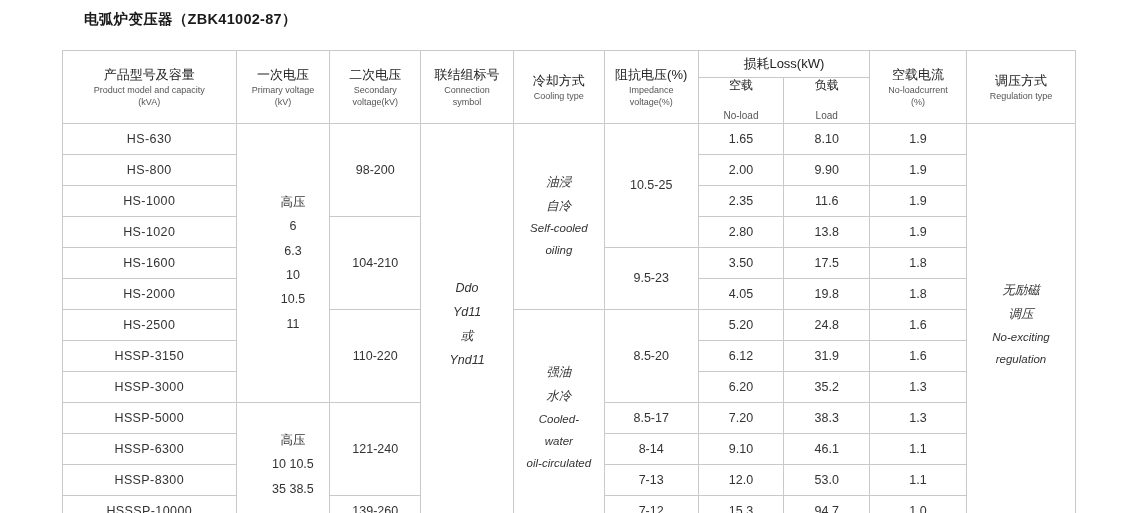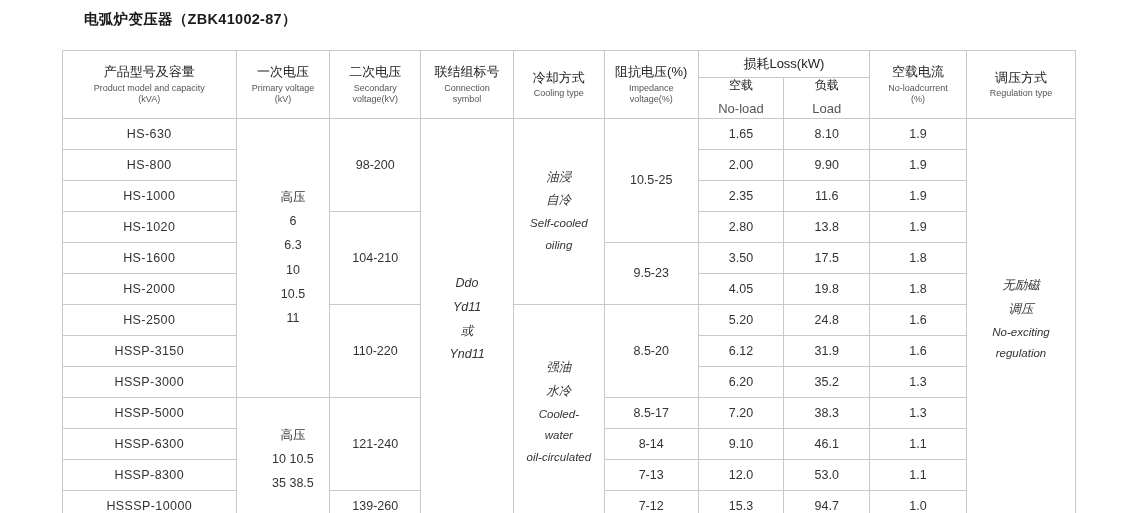--- a/index.html
+++ b/index.html
@@ -65,21 +65,21 @@
     margin-top: 2px;
   }
   .loss-group {
     height: 26px;
   }
   .loss-sub {
     height: 36px;
     line-height: 1.2;
   }
   .loss-sub .hdr-cn { font-size: 12px; font-family: Liberation Serif, serif; }
-  .loss-sub .hdr-en { font-size: 13px; margin-top: 9px; }
+  .loss-sub .hdr-en { font-size: 10px; margin-top: 18px; }
   .body-row td {
     height: 30px;
     font-size: 12.5px;
     color: #333333;
   }
   .model-cell {
     font-size: 13px;
     letter-spacing: 0.4px;
   }
   .stack {

